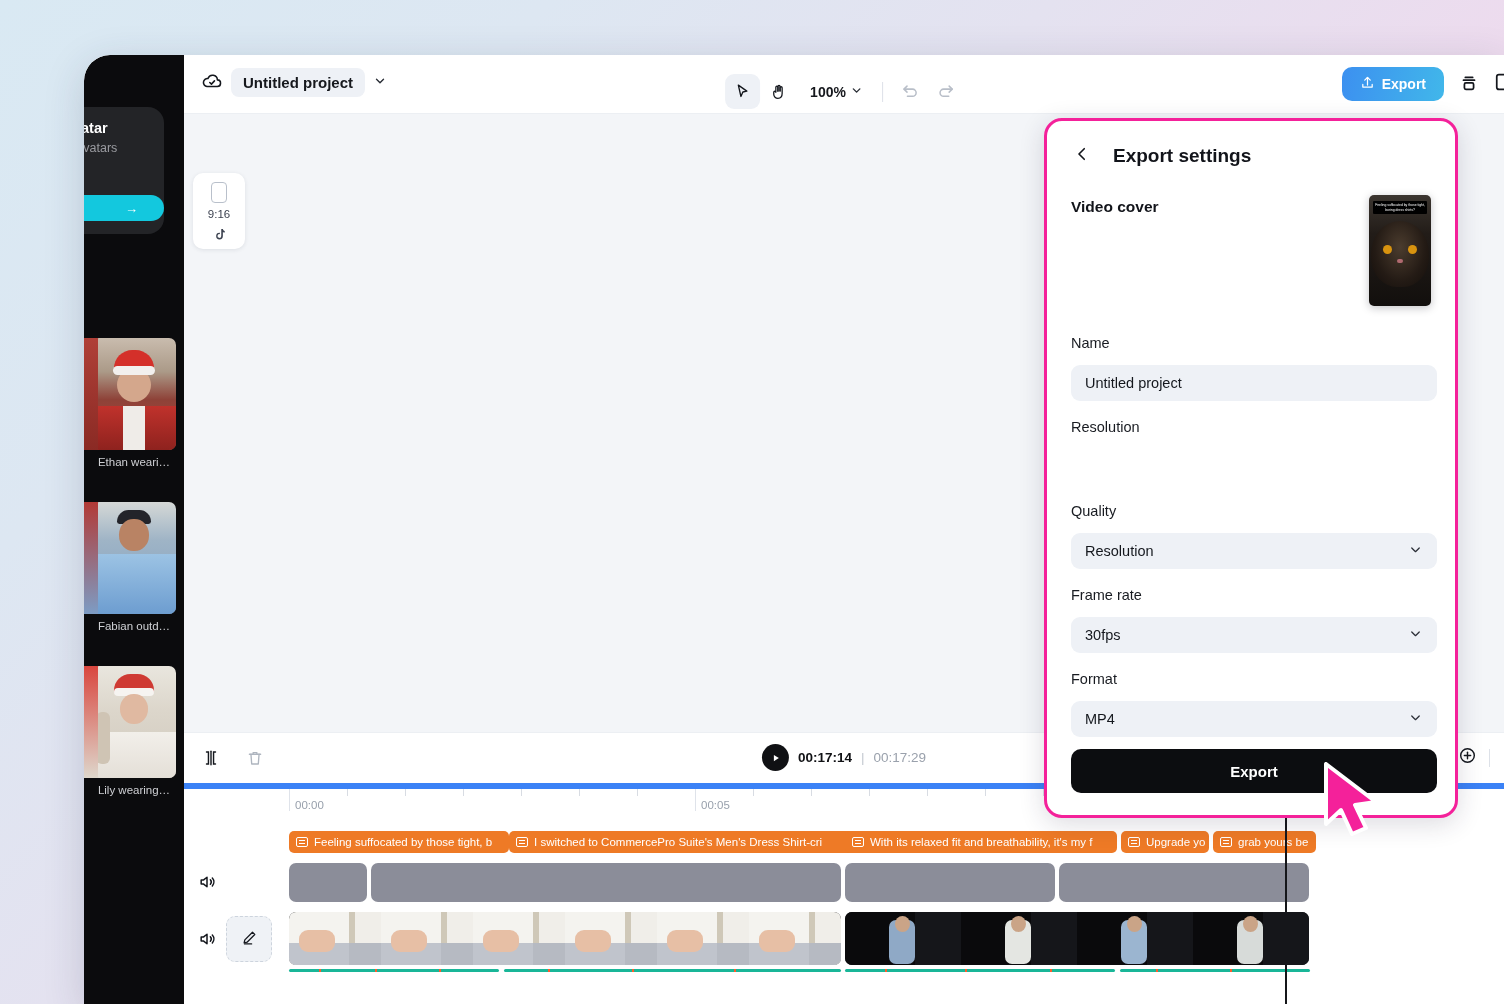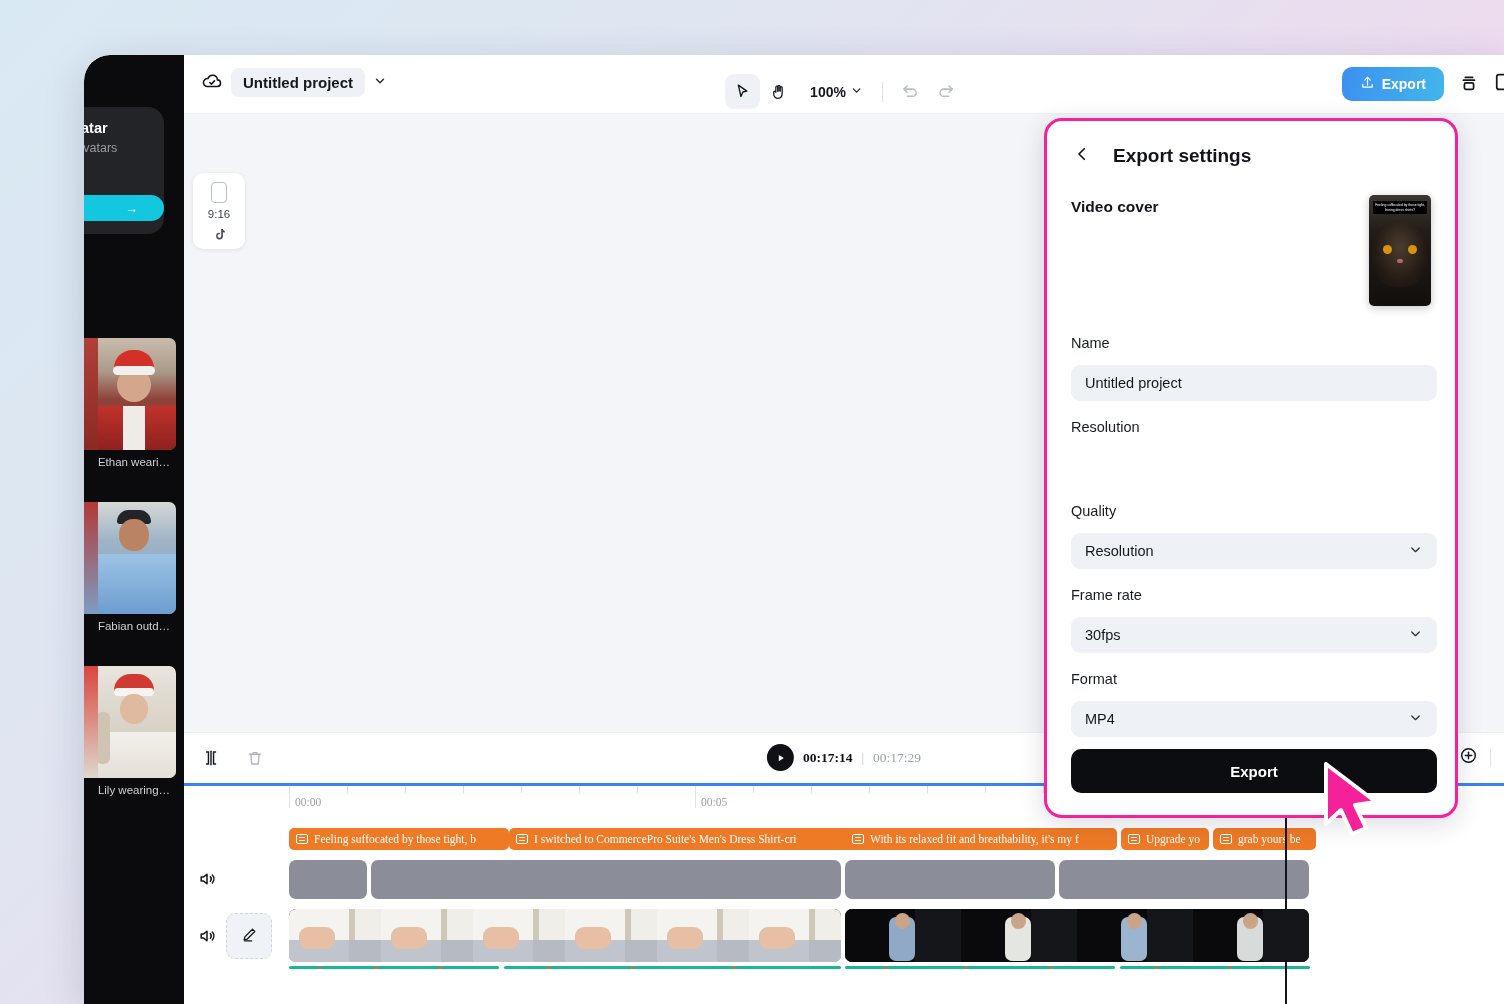--- a/index.html
+++ b/index.html
@@ -221,21 +221,20 @@
   }
   .cat-eye.l { left: 17px; }
   .cat-eye.r { right: 17px; }
 
   
   #timeline {
     position: absolute; left: 0; top: 677px;
     right: 0; bottom: 0;
     background: #fff;
     border-top: 1px solid #eceff3;
-    font-family: Liberation Serif, serif;
   }
   #tl-toolbar {
     position: absolute; left: 0; top: 0; width: 100%; height: 50px;
   }
   .tl-icon-btn {
     width: 34px; height: 34px;
     display: flex; align-items: center; justify-content: center;
   }
   #tl-left-tools {
     position: absolute; left: 10px; top: 8px;
@@ -255,21 +254,21 @@
   #time-sep { color: #c3c8d0; font-size: 13.5px; }
   #time-tot { font-size: 13.5px; color: #9aa1ac; }
   #tl-right {
     position: absolute; right: 4px; top: 13px;
     display: flex; align-items: center; gap: 12px;
   }
   #tl-right .vdiv { width: 1px; height: 18px; background: #dde1e8; }
 
   #tl-body {
     position: absolute; left: 0; top: 50px; right: 0; bottom: 0;
-    border-top: 3px solid #3b82f6;
+    border-top: 6px solid #3b82f6;
     overflow: hidden;
   }
   #ruler { position: absolute; left: 0; top: 0; width: 100%; height: 28px; }
   .tick {
     position: absolute; top: 0; width: 1px; height: 7px; background: #d8dce3;
   }
   .tick.major { height: 22px; background: #dfe3ea; }
   .tick-lab {
     position: absolute; top: 10px; font-size: 11.5px; color: #98a0ac;
     padding-left: 6px;

